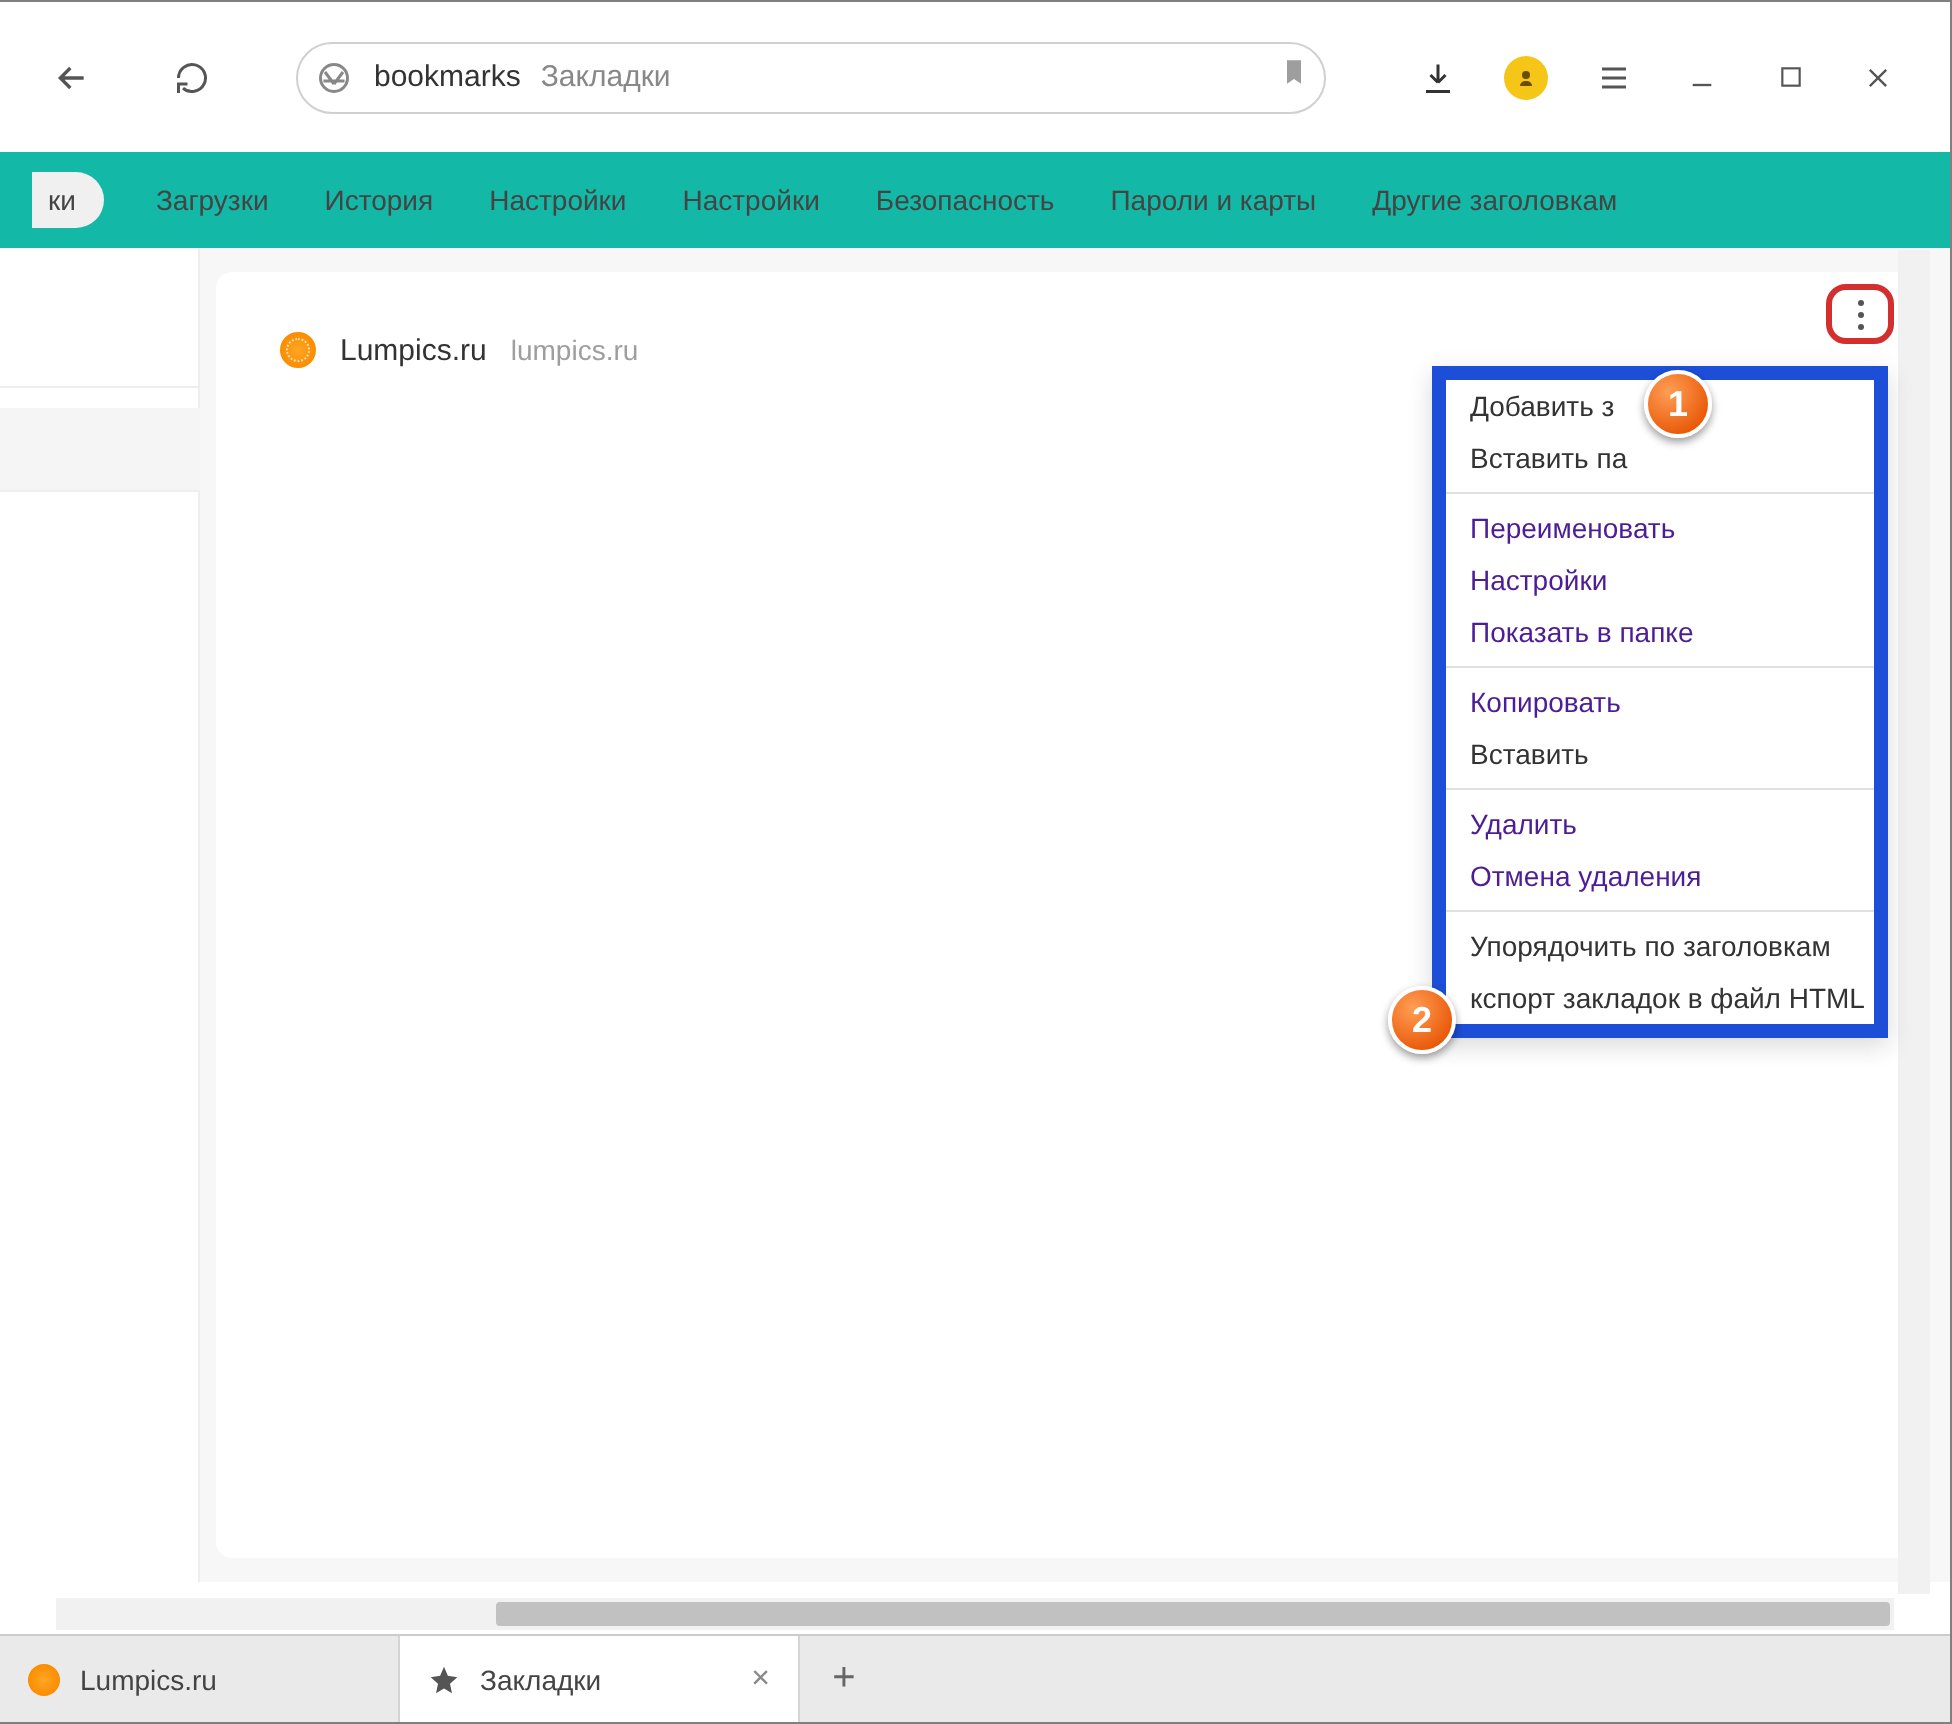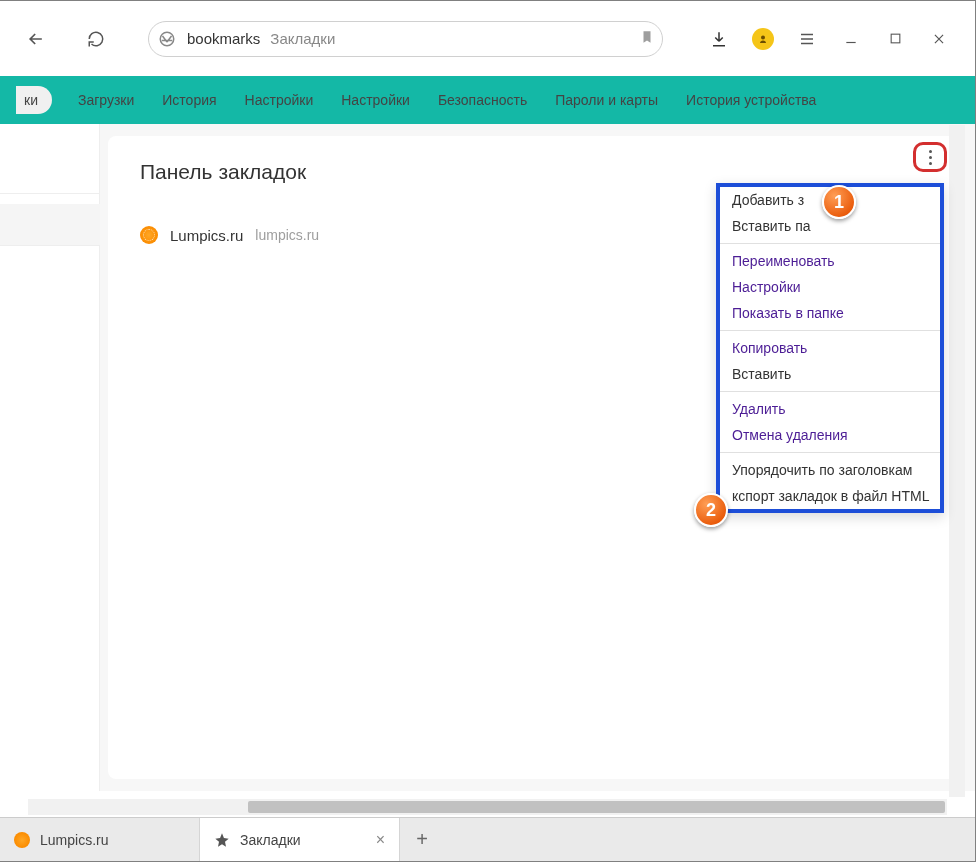--- a/index.html
+++ b/index.html
@@ -37,21 +37,21 @@
   .bm-fav { width: 18px; height: 18px; border-radius: 50%; background: radial-gradient(circle at 50% 50%, #ffa726 0%, #fb8c00 70%); position: relative; }
   .bm-fav::after { content: ""; position: absolute; inset: 3px; border: 1px dotted rgba(255,255,255,.7); border-radius: 50%; }
   .bm-name { font-size: 15px; color: #333; }
   .bm-url { font-size: 14px; color: #9e9e9e; }
 
   .kebab-box { position: absolute; top: 6px; right: 16px; width: 34px; height: 30px; border: 3px solid #d32f2f; border-radius: 10px; display: flex; align-items: center; justify-content: center; cursor: pointer; background: #fff; }
   .kebab-dots { display: flex; flex-direction: column; gap: 3px; }
   .kebab-dots span { width: 3px; height: 3px; background: #555; border-radius: 50%; }
 
   
-  .ctx { position: absolute; top: 182px; left: 716px; width: 228px; background: #fff; border: 4px solid #1d4ed8; box-shadow: 0 4px 12px rgba(0,0,0,.15); font-size: 14px; z-index: 50; }
+  .ctx { position: absolute; top: 182px; left: 716px; width: 228px; background: #fff; border: 7px solid #1d4ed8; box-shadow: 0 4px 12px rgba(0,0,0,.15); font-size: 14px; z-index: 50; }
   .ctx .mi { padding: 5px 12px; color: #333; cursor: pointer; white-space: nowrap; }
   .ctx .mi.dis { color: #4c1d95; cursor: default; }
   .ctx .sep { height: 1px; background: #e0e0e0; margin: 4px 0; }
   .ctx .mi.hl { border: 3px solid #d32f2f; border-radius: 6px; background: #e3f2fd; color: #1565c0; margin: 2px 4px; padding: 3px 8px; }
 
   
   .badge { position: absolute; width: 34px; height: 34px; border-radius: 50%; background: radial-gradient(circle at 35% 30%, #ff9e55, #e65100 85%); border: 2px solid #fff; box-shadow: 0 2px 4px rgba(0,0,0,.4); color: #fff; font-weight: bold; font-size: 18px; display: flex; align-items: center; justify-content: center; z-index: 60; }
   .badge.b1 { top: 184px; left: 822px; }
   .badge.b2 { top: 492px; left: 694px; }
 
@@ -137,30 +137,29 @@
 </div>
 
 <div class="nav-strip">
   <div class="nav-pill-cut">ки</div>
   <div class="nav-item">Загрузки</div>
   <div class="nav-item">История</div>
   <div class="nav-item">Настройки</div>
   <div class="nav-item">Настройки</div>
   <div class="nav-item">Безопасность</div>
   <div class="nav-item">Пароли и карты</div>
-  <div class="nav-item">История устройства</div>
+  <div class="nav-item">Другие заголовкам</div>
 </div>
 
 <div class="content-wrap">
   <div class="side-col">
     <div class="side-stub"></div>
     <div class="side-stub sel"></div>
   </div>
   <div class="main-panel">
-    <h1>Панель закладок</h1>
     <div class="bm-row">
       <span class="bm-fav"></span>
       <span class="bm-name">Lumpics.ru</span>
       <span class="bm-url">lumpics.ru</span>
     </div>
     <div class="kebab-box">
       <div class="kebab-dots">
           <span></span>
           <span></span>
           <span></span>

